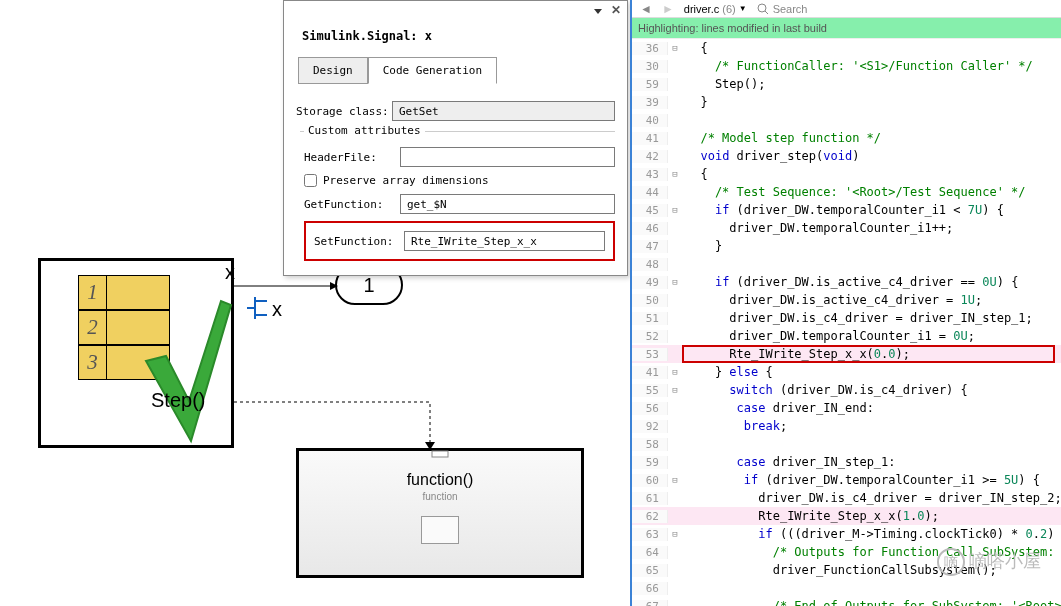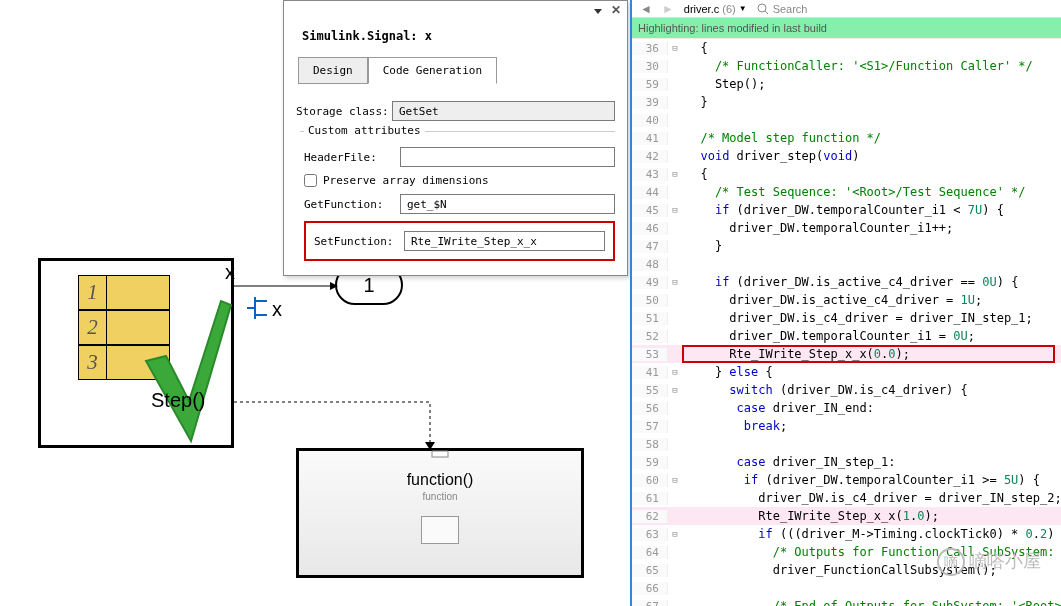--- a/index.html
+++ b/index.html
@@ -206,21 +206,21 @@
       <div class="code-line"><div class="gutter">50</div><div class="fold"></div><div class="code">      driver_DW.is_active_c4_driver = <span class="num">1U</span>;</div></div>
       <div class="code-line"><div class="gutter">51</div><div class="fold"></div><div class="code">      driver_DW.is_c4_driver = driver_IN_step_1;</div></div>
       <div class="code-line"><div class="gutter">52</div><div class="fold"></div><div class="code">      driver_DW.temporalCounter_i1 = <span class="num">0U</span>;</div></div>
       <div style="position: relative;">
         <div class="code-line hl-line"><div class="gutter">53</div><div class="fold"></div><div class="code">      Rte_IWrite_Step_x_x(<span class="num">0</span>.<span class="num">0</span>);</div></div>
         <div style="position: absolute; inset: 0px 6px 0px 50px; border: 2px solid rgb(204, 0, 0); pointer-events: none;"></div>
       </div>
       <div class="code-line"><div class="gutter">41</div><div class="fold">⊟</div><div class="code">    } <span class="kw">else</span> {</div></div>
       <div class="code-line"><div class="gutter">55</div><div class="fold">⊟</div><div class="code">      <span class="kw">switch</span> (driver_DW.is_c4_driver) {</div></div>
       <div class="code-line"><div class="gutter">56</div><div class="fold"></div><div class="code">       <span class="kw">case</span> driver_IN_end:</div></div>
-      <div class="code-line"><div class="gutter">57</div><div class="fold"></div><div class="code">        <span class="kw">break</span>;</div></div>
+      <div class="code-line"><div class="gutter">92</div><div class="fold"></div><div class="code">        <span class="kw">break</span>;</div></div>
       <div class="code-line"><div class="gutter">58</div><div class="fold"></div><div class="code"></div></div>
       <div class="code-line"><div class="gutter">59</div><div class="fold"></div><div class="code">       <span class="kw">case</span> driver_IN_step_1:</div></div>
       <div class="code-line"><div class="gutter">60</div><div class="fold">⊟</div><div class="code">        <span class="kw">if</span> (driver_DW.temporalCounter_i1 &gt;= <span class="num">5U</span>) {</div></div>
       <div class="code-line"><div class="gutter">61</div><div class="fold"></div><div class="code">          driver_DW.is_c4_driver = driver_IN_step_2;</div></div>
       <div class="code-line hl-line"><div class="gutter">62</div><div class="fold"></div><div class="code">          Rte_IWrite_Step_x_x(<span class="num">1</span>.<span class="num">0</span>);</div></div>
       <div class="code-line"><div class="gutter">63</div><div class="fold">⊟</div><div class="code">          <span class="kw">if</span> (((driver_M-&gt;Timing.clockTick0) * <span class="num">0</span>.<span class="num">2</span>) == .) {</div></div>
       <div class="code-line"><div class="gutter">64</div><div class="fold"></div><div class="code"><span class="cm">            /* Outputs for Function Call SubSystem: '&lt;Root&gt;/Functi</span></div></div>
       <div class="code-line"><div class="gutter">65</div><div class="fold"></div><div class="code">            driver_FunctionCallSubsystem();</div></div>
       <div class="code-line"><div class="gutter">66</div><div class="fold"></div><div class="code"></div></div>
       <div class="code-line"><div class="gutter">67</div><div class="fold"></div><div class="code"><span class="cm">            /* End of Outputs for SubSystem: '&lt;Root&gt;/Function-Cal</span></div></div>

